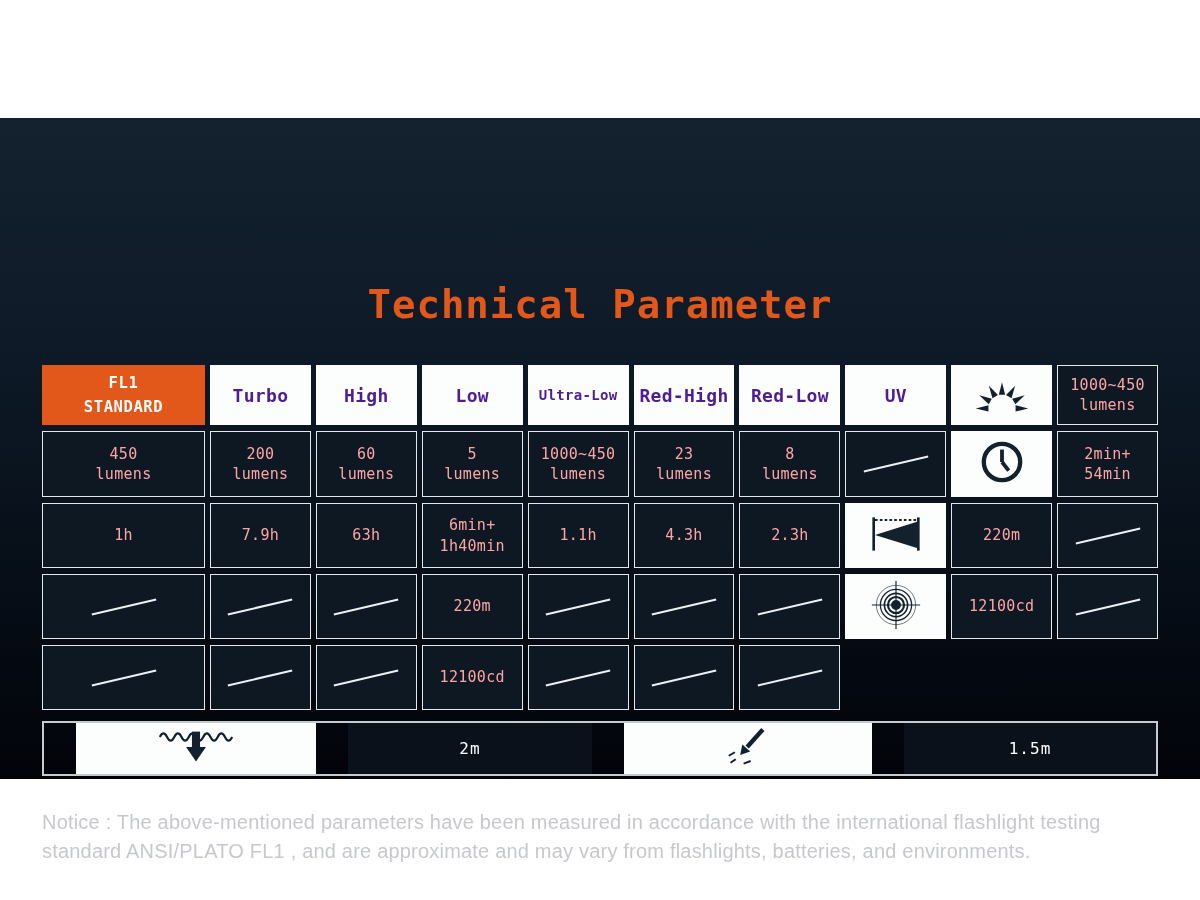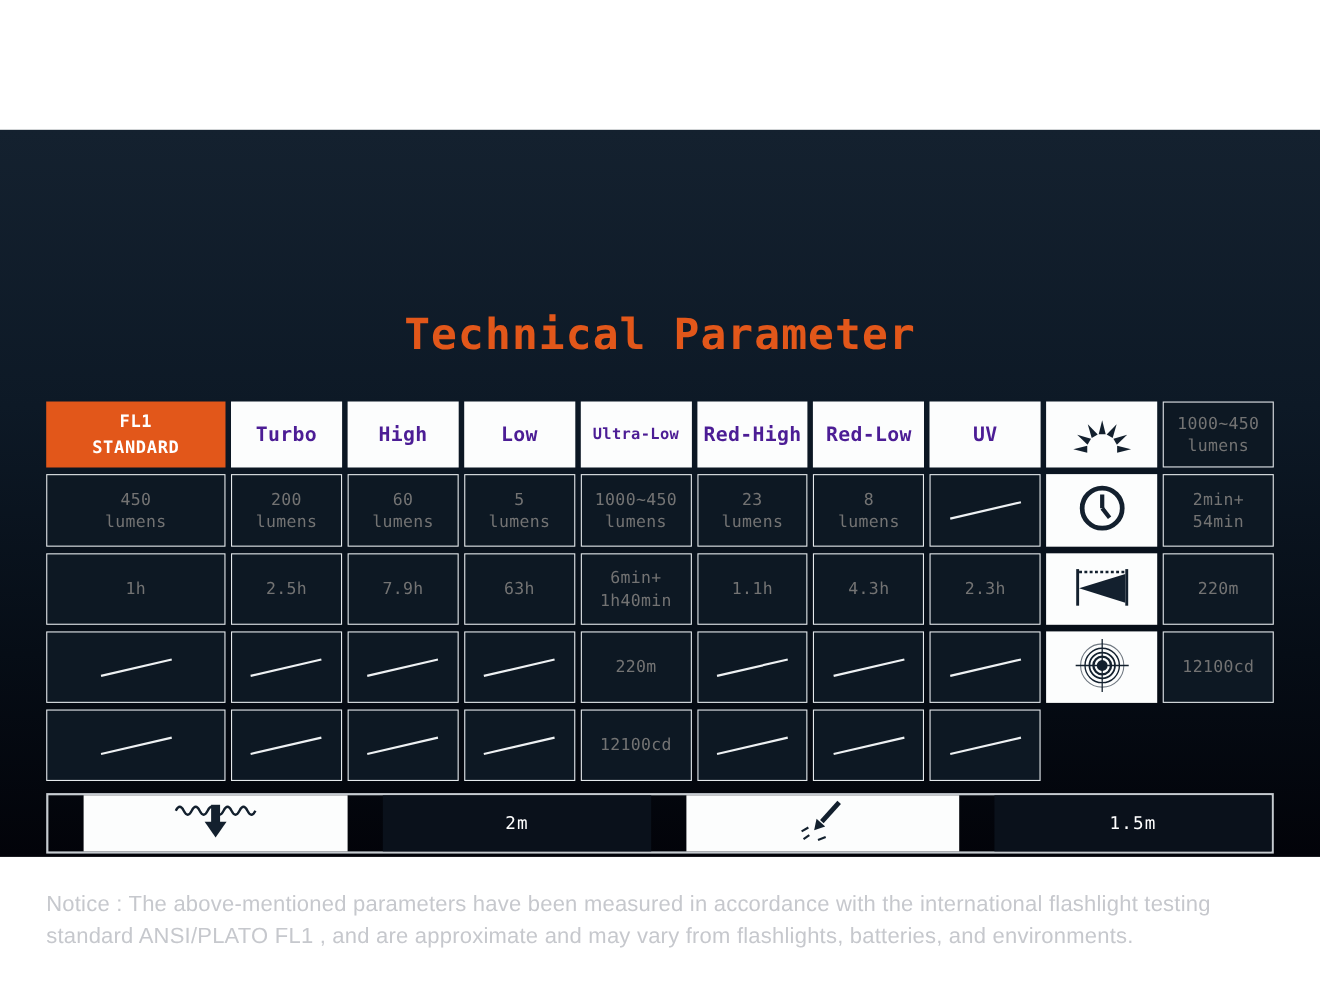--- a/index.html
+++ b/index.html
@@ -22,21 +22,21 @@
   }
   .cell { display:flex; align-items:center; justify-content:center; text-align:center; box-sizing:border-box; }
   .cell.head { background:#fcfdfd; color:#4c1d95; font-size:18px; font-weight:700; letter-spacing:0.3px; }
   .cell.head.small { font-size:14px; }
   .cell.corner {
     background:#e2571a; color:#ffffff; flex-direction:column;
     font-size:15.5px; font-weight:700; line-height:1.55; letter-spacing:0.6px;
   }
   .cell.iconcell { background:#fcfdfd; }
   .cell.data {
-    background:#0d1823; border:1px solid #e4e8eb; color:#737373;
+    background:#0d1823; border:1px solid #e4e8eb; color:#fca5a5;
     font-size:15px; line-height:1.35; white-space:pre-line; letter-spacing:0.3px;
   }
   .slash { display:block; width:66px; height:2px; background:#eef1f3; transform:rotate(-13deg); }
   .durability {
     position:absolute; left:42px; top:603px; width:1116px; height:55px;
     border:2px solid #c6cbd0; box-sizing:border-box;
     display:grid; grid-template-columns:272px 276px 280px 1fr;
   }
   .seg { display:flex; align-items:center; justify-content:center;margin-left:32px; }
   .seg.light { background:#fcfdfd; }
@@ -100,21 +100,20 @@
         <div class="cell iconcell">
           <span><svg viewBox="0 0 48 48" width="46" height="46" aria-hidden="true">
               <circle cx="24" cy="24" r="19" fill="none" stroke="#13202e" stroke-width="4.5"></circle>
               <line x1="24" y1="24" x2="24" y2="11" stroke="#13202e" stroke-width="4"></line>
               <line x1="24" y1="24" x2="31" y2="33" stroke="#13202e" stroke-width="4"></line>
             </svg></span>
         </div>
         <div class="cell data">2min+
 54min</div>
         <div class="cell data">1h</div>
-        <div class="cell data">2.5h</div>
         <div class="cell data">7.9h</div>
         <div class="cell data">63h</div>
         <div class="cell data">6min+
 1h40min</div>
         <div class="cell data">1.1h</div>
         <div class="cell data">4.3h</div>
         <div class="cell data">2.3h</div>
         <div class="cell iconcell">
           <span><svg viewBox="0 0 64 40" width="56" height="36" aria-hidden="true">
               <rect x="5" y="1" width="3" height="38" fill="#13202e"></rect>

